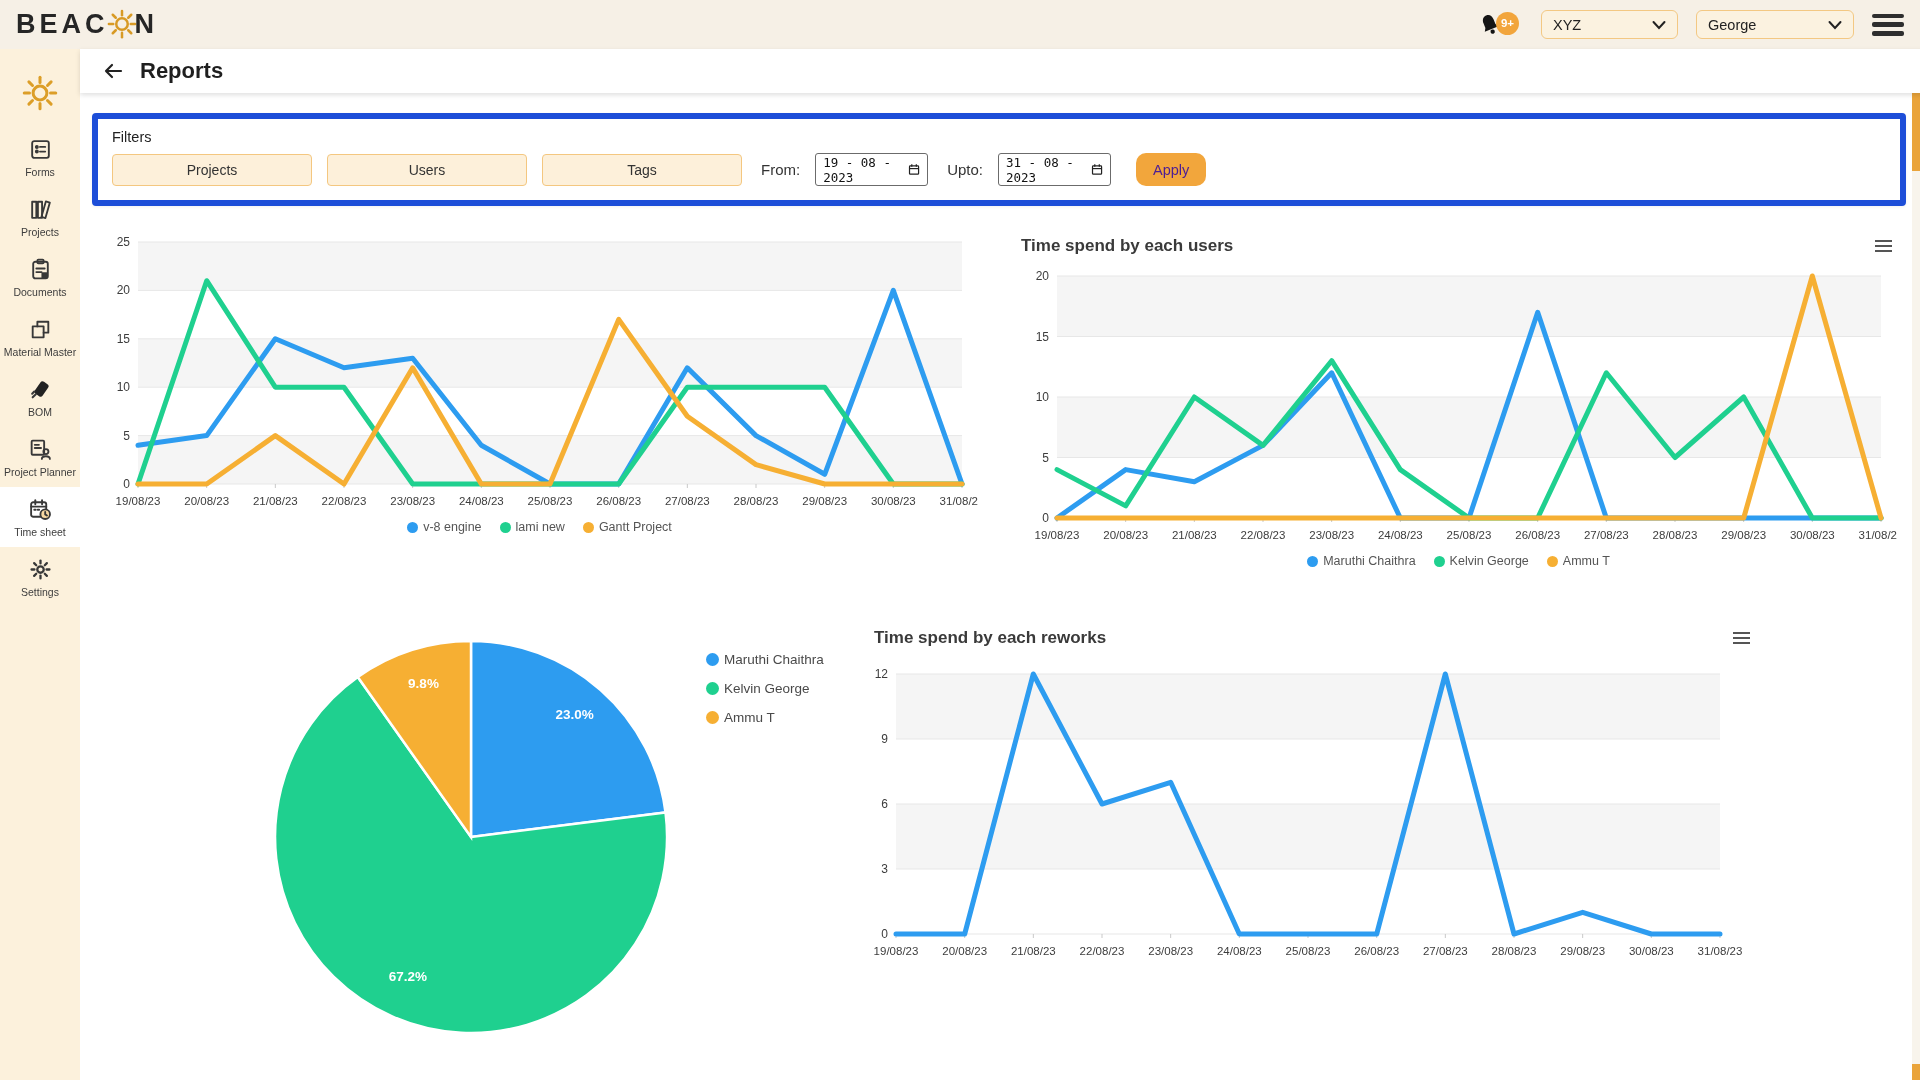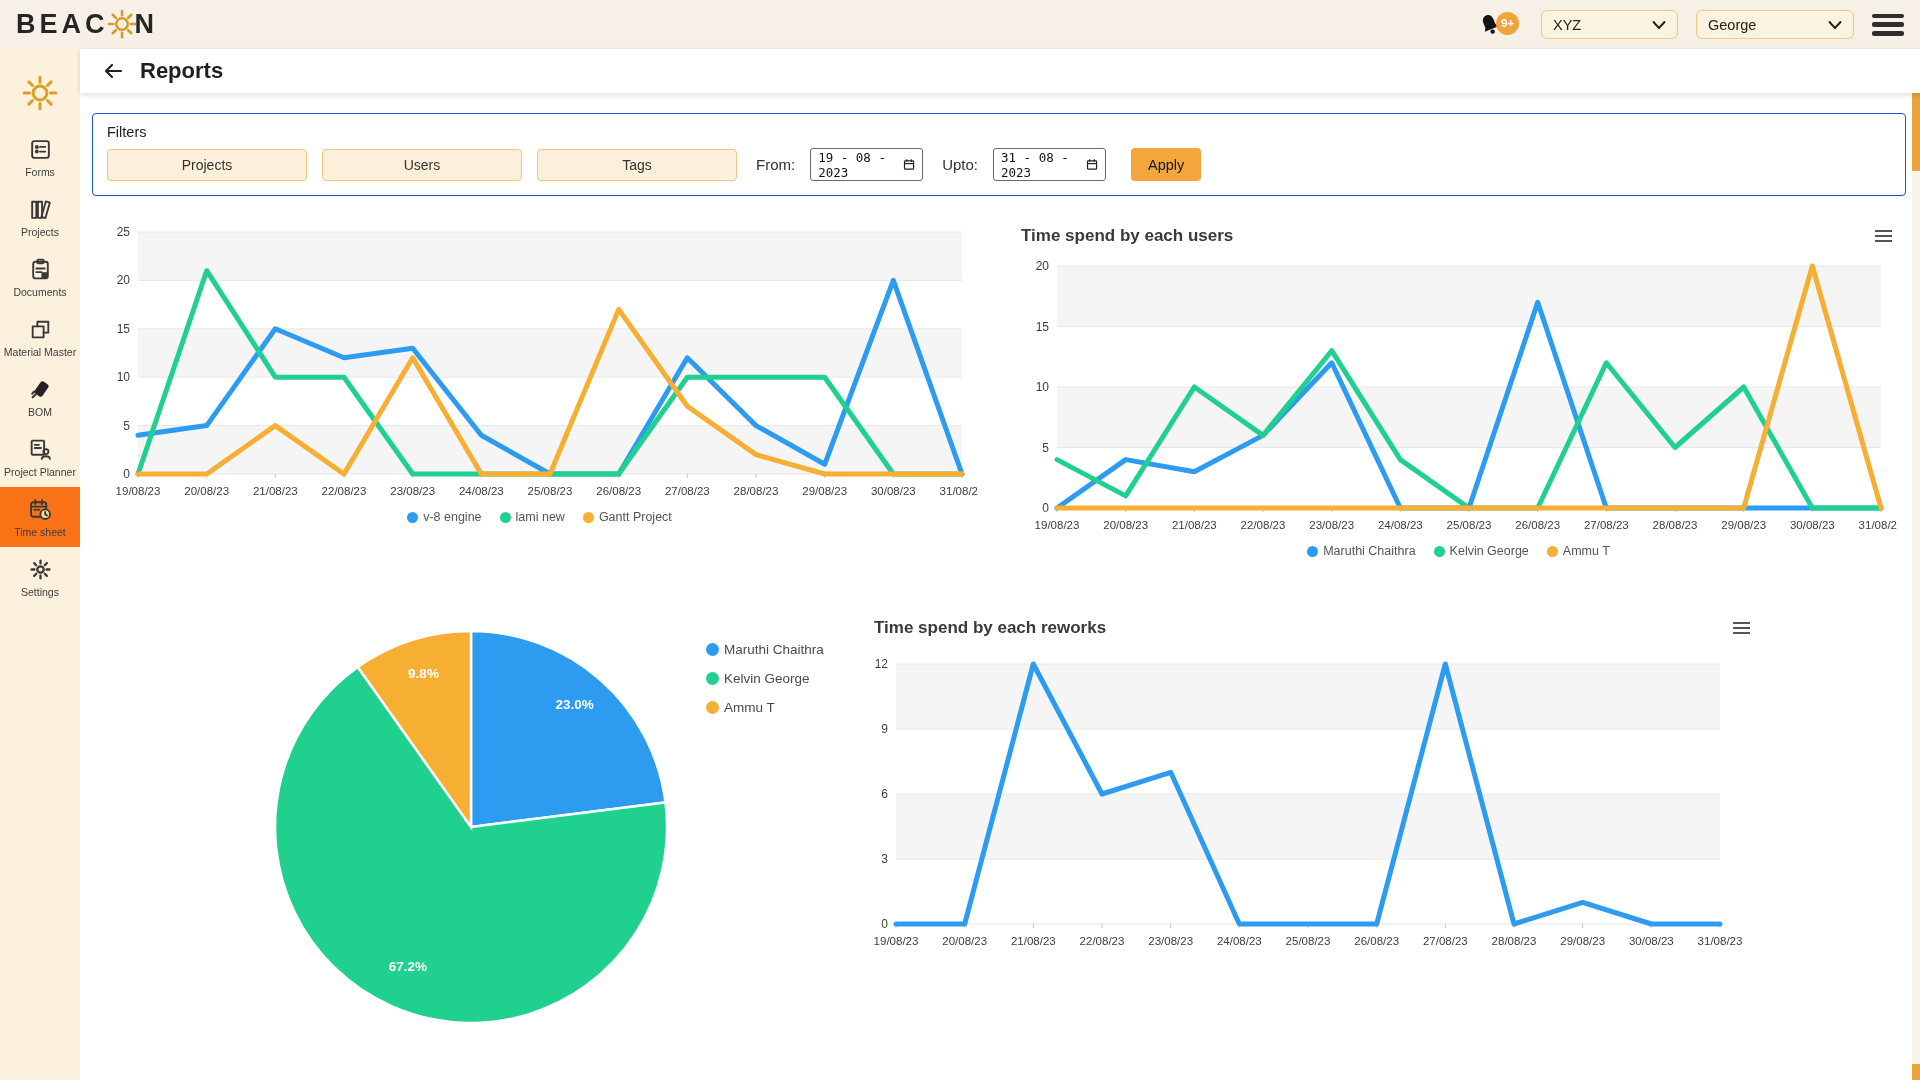--- a/index.html
+++ b/index.html
@@ -28,48 +28,48 @@
   .burger div { height:4.2px; background:#2e2e2e; border-radius:2px; }
 
   
   .app-body { display:flex; height:1031px; }
   .sidebar { width:80px; background:#fcf1dc; display:flex; flex-direction:column;
              align-items:center; padding-top:10px; flex-shrink:0; }
   .side-logo { margin:16px 0 12px; }
   .side-item { width:100%; padding:10px 2px 9px; display:flex; flex-direction:column;
                align-items:center; gap:4px; font-size:10.5px; color:#3d3d3d;
                line-height:1.15; text-align:center; cursor:pointer; }
-  .side-item.active { background:#f97316; }
+  .side-item.active { background:#ffffff; }
   .side-item svg { width:25px; height:25px; }
   .ic { stroke:#383838; stroke-width:1.8; fill:none; stroke-linecap:round; stroke-linejoin:round; }
 
   .main { flex:1; position:relative; background:#fff; }
   .page-bar { height:44px; display:flex; align-items:center; gap:15px;
               padding-left:21px; box-shadow:0 2px 5px rgba(0,0,0,0.13);
               position:relative; z-index:2; background:#fff; }
   .page-title { font-size:22px; font-weight:bold; color:#1f1f1f; }
   .back-btn { cursor:pointer; display:flex; align-items:center; }
 
   .content { padding:20px 26px 0 12px; }
 
   
-  .filters-card { border:1px solid #1d4ed8; border-radius:4px;
+  .filters-card { border:6px solid #1d4ed8; border-radius:4px;
                   box-shadow:0 1px 3px rgba(0,0,0,0.06); padding:10px 14px 14px; }
   .filters-heading { font-size:14.5px; color:#222; margin-bottom:8px; }
   .filters-row { display:flex; align-items:center; gap:15px; }
   .filter-btn { width:200px; height:32px; background:#fdf0da; border:1px solid #f4c780;
                 border-radius:4px; font-size:14px; color:#333; display:flex;
                 align-items:center; justify-content:center; cursor:pointer; }
   .fld-label { font-size:15px; color:#333; margin-left:4px; }
   .date-input { width:113px; height:33px; border:1.5px solid #6b6b6b; border-radius:3px;
                 display:flex; align-items:center; justify-content:space-between;
                 padding:0 7px; font-family:"DejaVu Sans Mono", monospace;
                 font-size:12.5px; color:#111; background:#fff; cursor:text; }
-  .apply-btn { background:#f2a63c; border:none; border-radius:4px; height:33px;
-               padding:0 17px; font-size:14.5px; color:#0f172a; margin-left:10px;
+  .apply-btn { background:#f2a63c; border:none; border-radius:10px; height:33px;
+               padding:0 17px; font-size:14.5px; color:#4c1d95; margin-left:10px;
                cursor:pointer; font-family:inherit; }
 
   
   .charts-row { display:flex; gap:24px; margin-top:30px; }
   .chart-box { width:895px; }
   .chart-head { display:flex; justify-content:space-between; align-items:center;
                 padding:0 14px 0 10px; margin-bottom:14px; }
   .chart-title { font-size:17px; font-weight:bold; color:#3a3a3a; }
   .menu-icon { width:17px; height:13px; display:flex; flex-direction:column;
                justify-content:space-between; cursor:pointer; }

